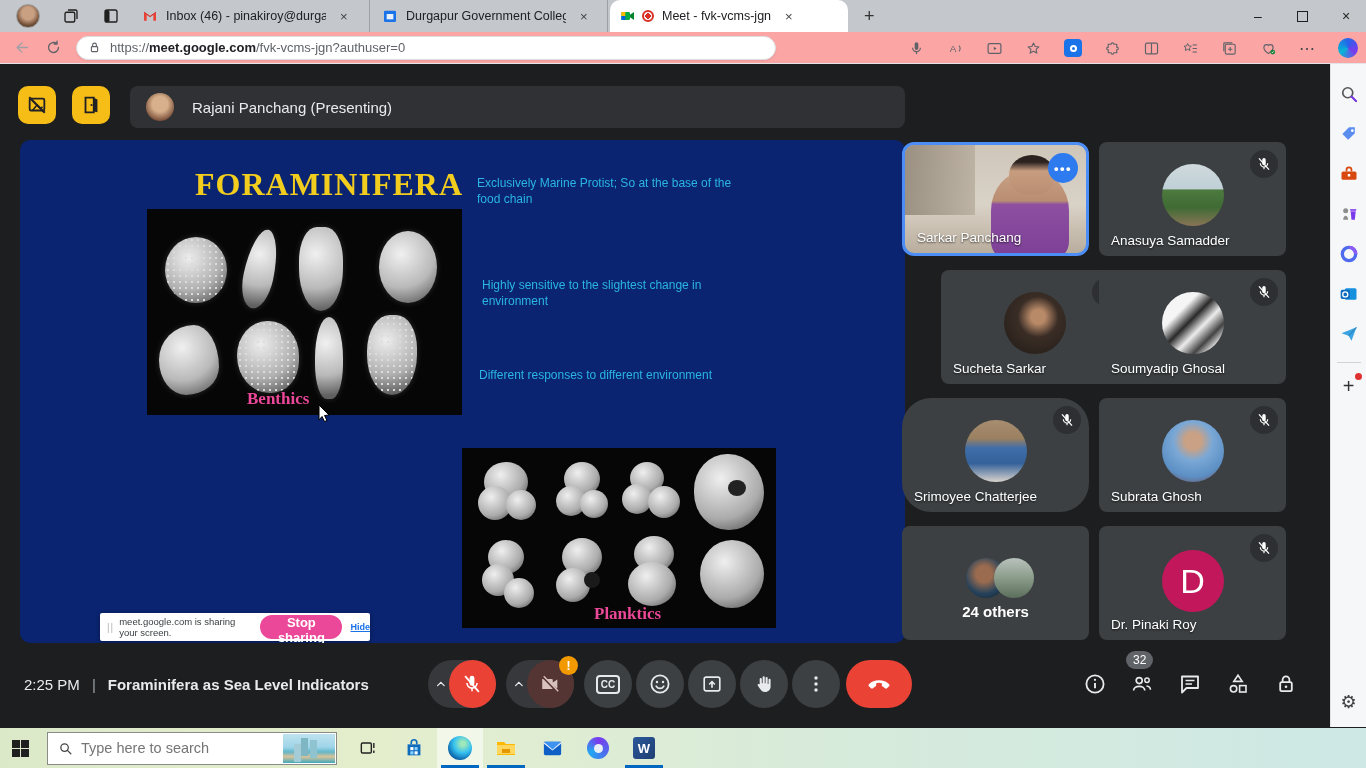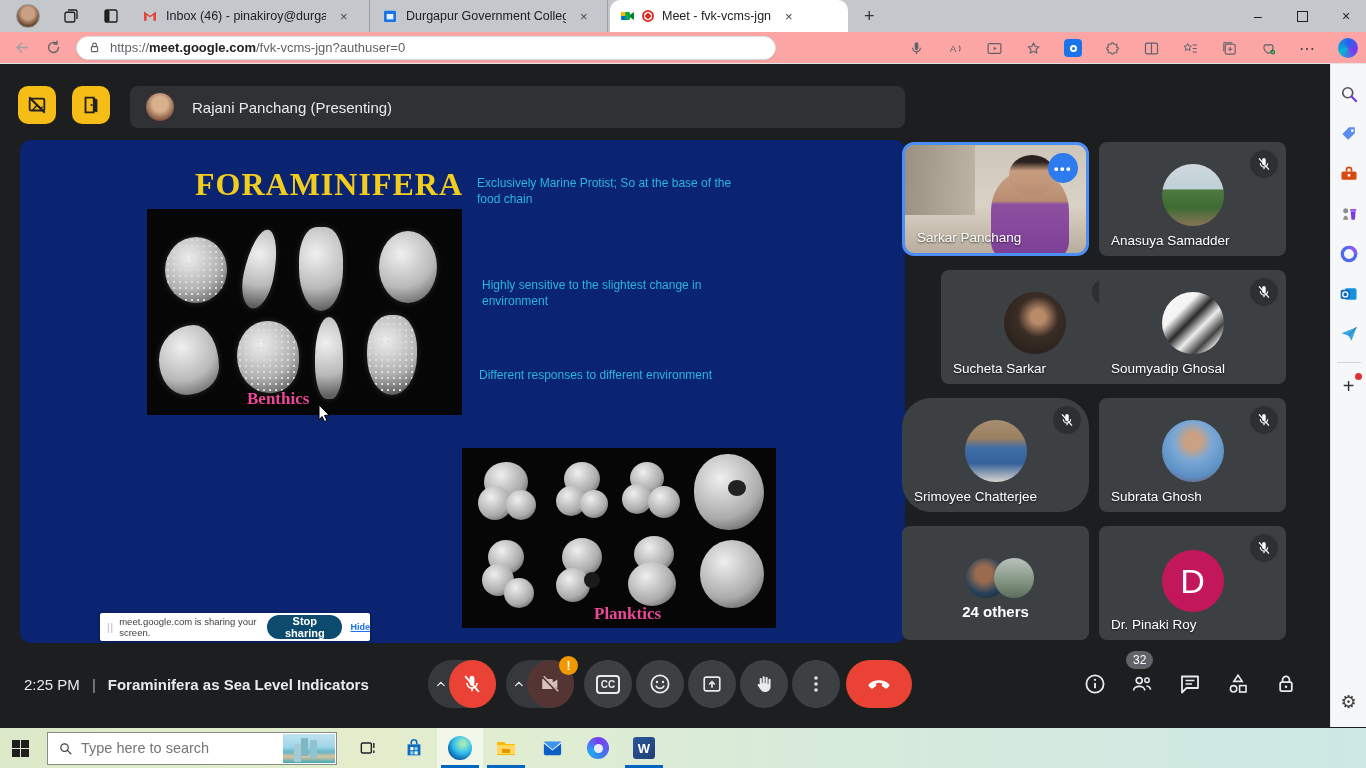--- a/index.html
+++ b/index.html
@@ -48,21 +48,21 @@
   .imgbox { position:absolute; background:#060606; }
   .cy { position:absolute; color:#2ab5e3; font-size:12px; line-height:1.3; width:280px; }
   .sl-label { position:absolute; font-family:"Liberation Serif",serif; font-weight:bold; font-size:17px; color:#ec4899; }
 
   .foram { position:absolute; background:radial-gradient(circle at 38% 32%, #f0f0f0, #b9b9b9 55%, #606060 90%); box-shadow:0 0 6px rgba(255,255,255,.15); }
   .speck { background-image:radial-gradient(#dcdcdc 0.8px, transparent 1.4px), radial-gradient(circle at 38% 32%, #ededed, #b0b0b0 55%, #585858 90%); background-size:6px 6px, 100% 100%; }
   .pf i { position:absolute; border-radius:50%; background:radial-gradient(circle at 38% 32%, #efefef, #ababab 60%, #4f4f4f 95%); }
 
   .sharebar { position:absolute; left:80px; top:473px; width:270px; height:28px; background:#fff; border-radius:2px; display:flex; align-items:center; font-size:9.5px; color:#3c4043; box-shadow:0 1px 4px rgba(0,0,0,.4); }
   .sharebar .grip { color:#b5b5b5; font-size:10px; margin:0 5px 0 7px; letter-spacing:1px;}
-  .stopbtn { background:#0c4a6e; color:#fff; border:none; border-radius:12px; height:24px; padding:0 10px; font-size:11px; font-weight:bold; margin-left:7px; }
+  .stopbtn { background:#ec4899; color:#fff; border:none; border-radius:12px; height:24px; padding:0 10px; font-size:13px; font-weight:bold; margin-left:7px; }
   .hidelink { color:#1a73e8; text-decoration:underline; font-size:9px; margin-left:8px; font-weight:bold;}
 
   .cursor { position:absolute; left:298px; top:264px; width:13px; height:19px; }
 
   
   .tile { position:absolute; width:187px; height:114px; background:#3c4043; border-radius:8px; }
   .tile .name { position:absolute; left:12px; bottom:8px; color:#fff; font-size:13.5px; font-weight:500; text-shadow:0 1px 2px rgba(0,0,0,.7); white-space:nowrap; }
   .tile .avatar { position:absolute; left:50%; top:22px; transform:translateX(-50%); width:62px; height:62px; border-radius:50%; overflow:hidden; }
   .muteic { position:absolute; right:8px; top:8px; width:28px; height:28px; border-radius:50%; background:rgba(32,33,36,.55); display:flex; align-items:center; justify-content:center; }
   .tile.video { border:3px solid #4d8df6; border-radius:12px; overflow:hidden;

